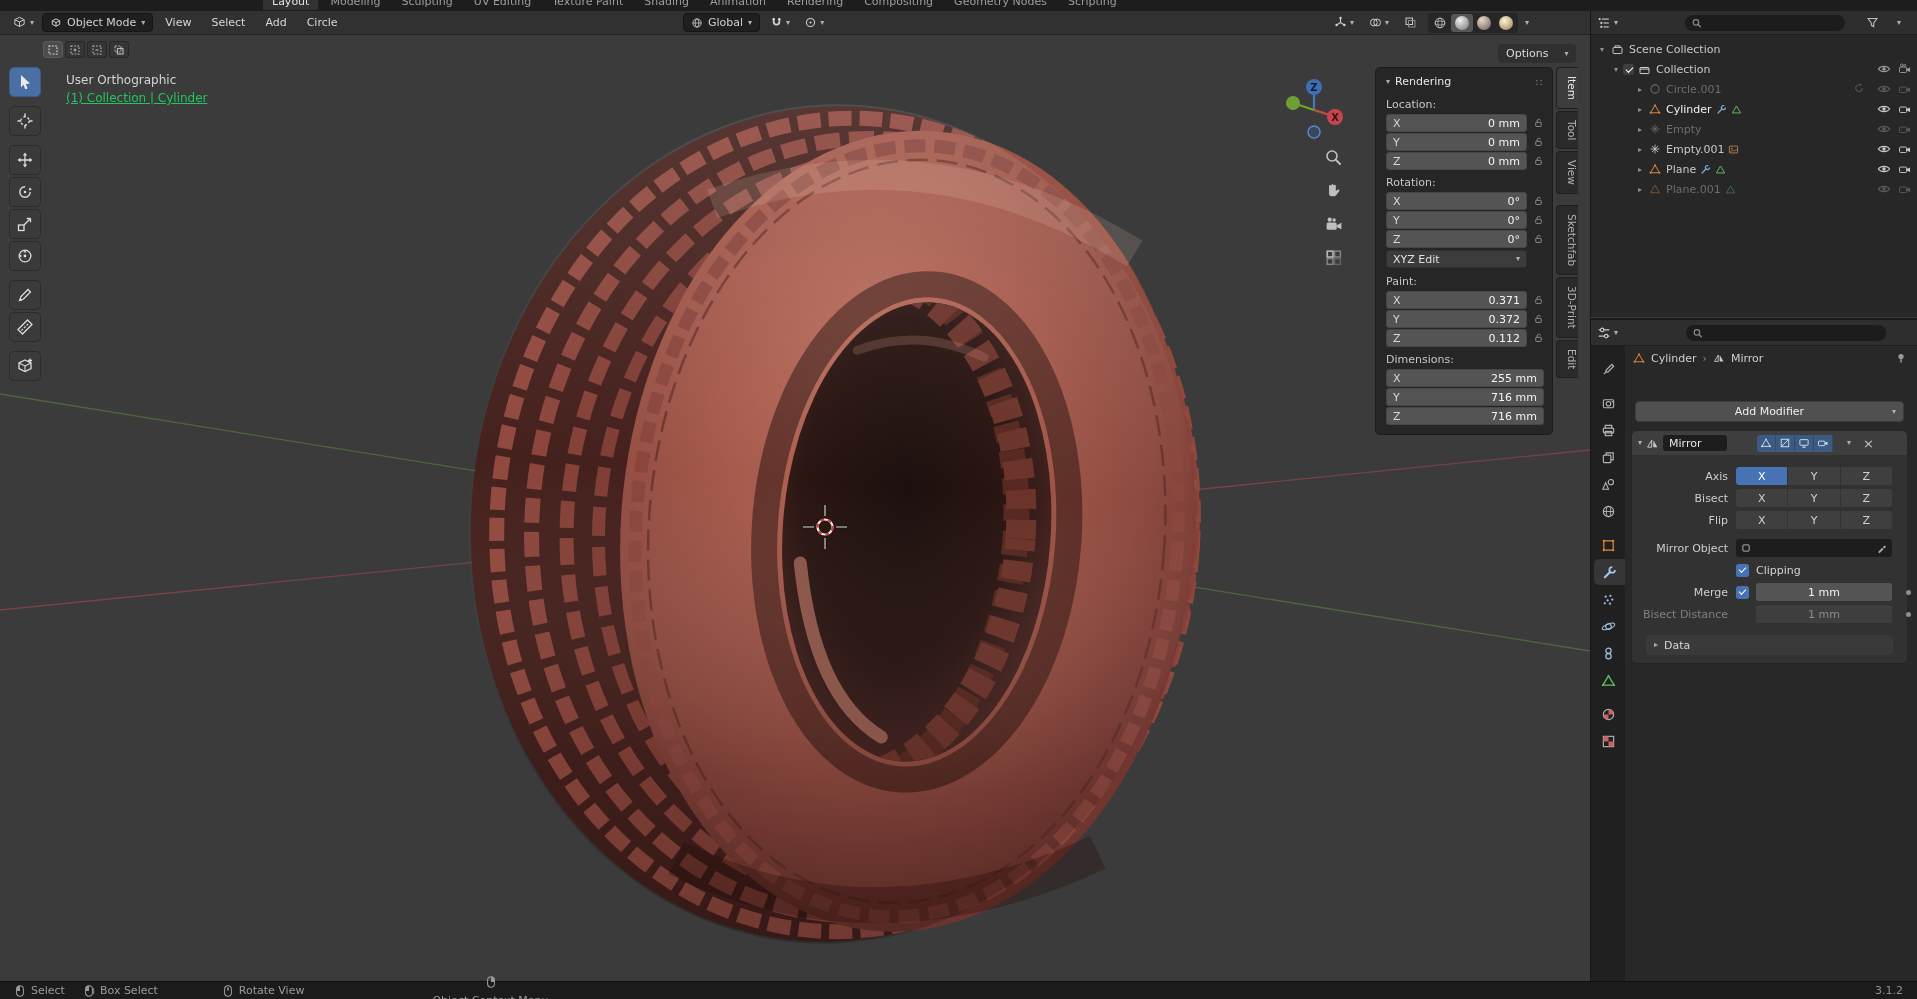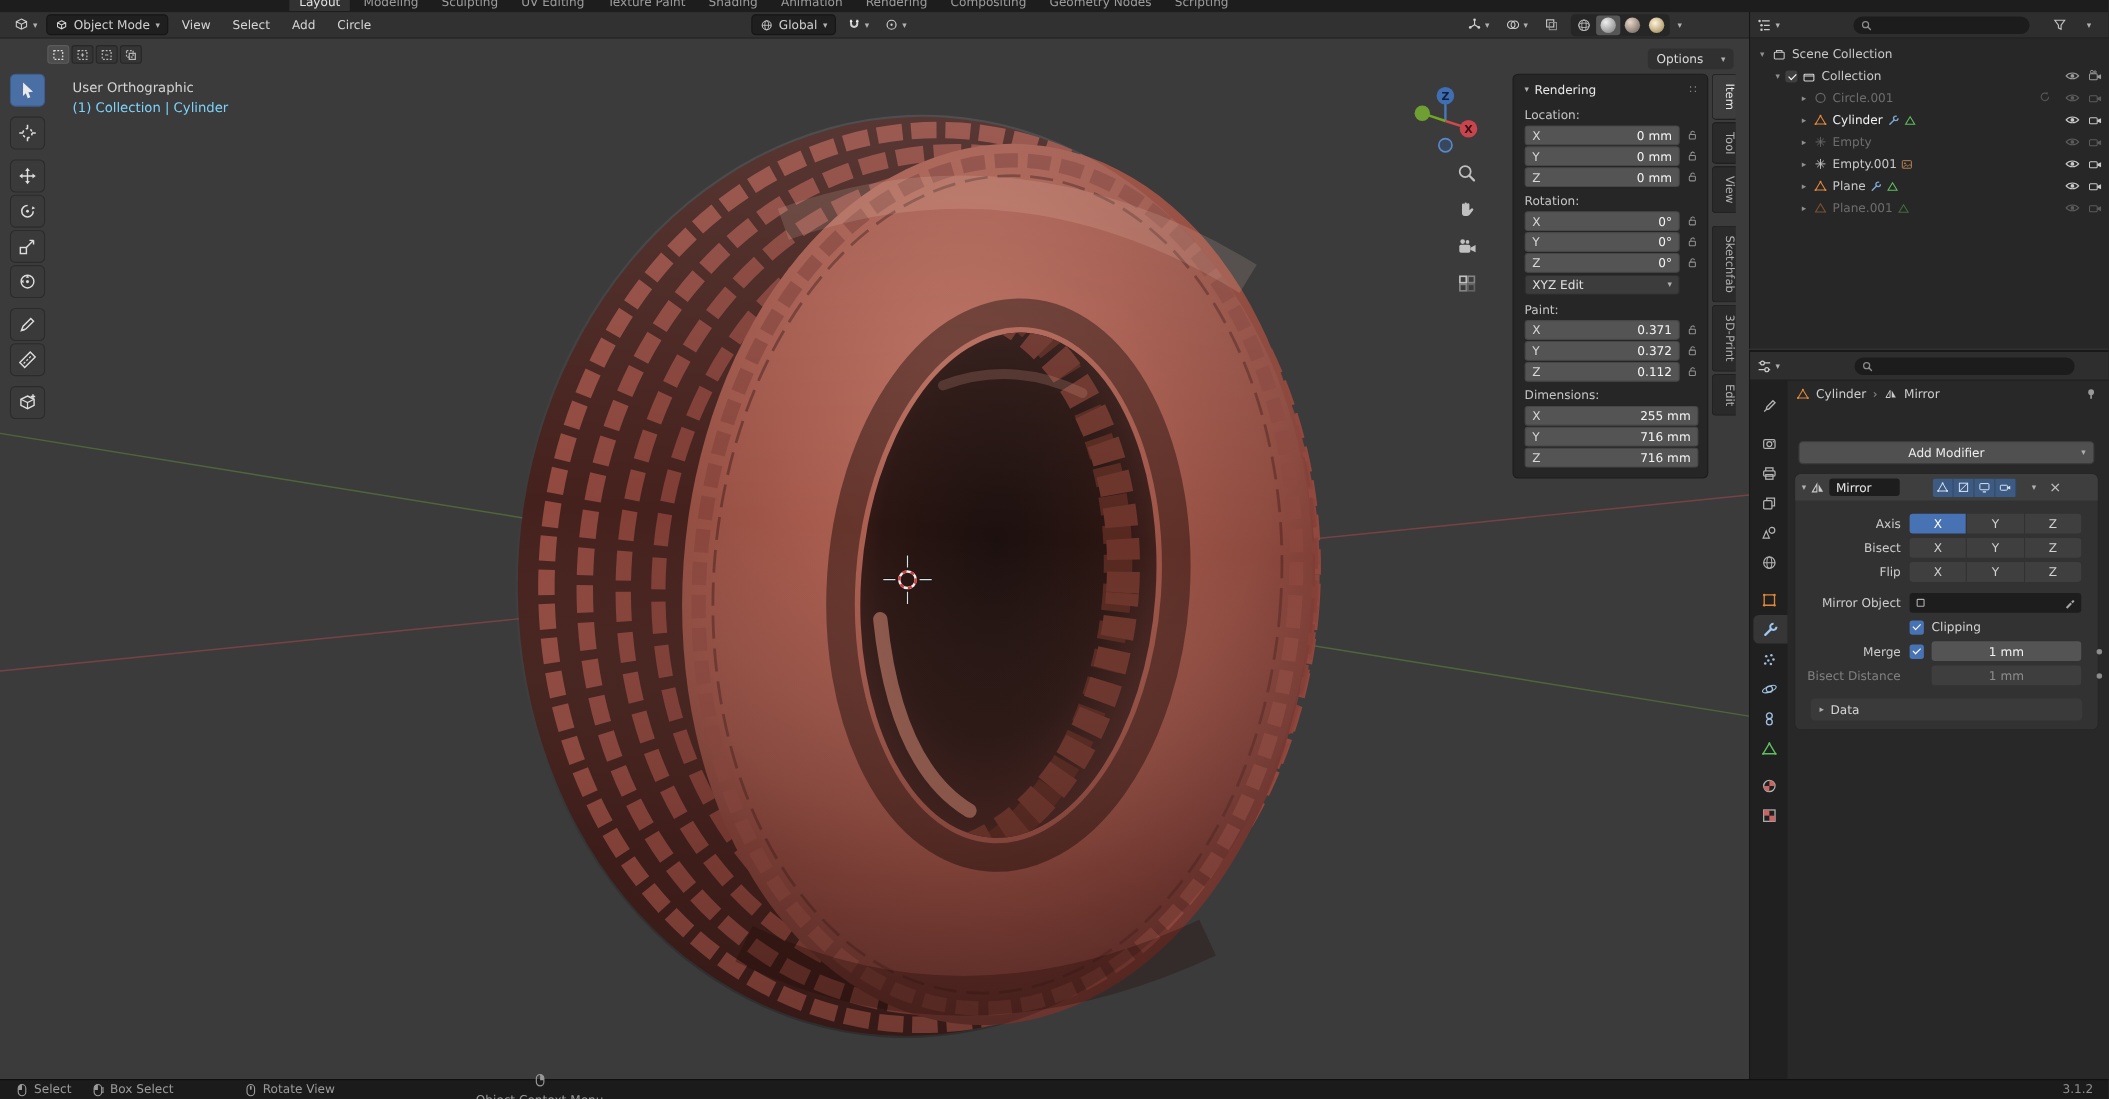--- a/index.html
+++ b/index.html
@@ -17,21 +17,21 @@
 .hbtn{display:flex;align-items:center;gap:3px;padding:2px 4px;border-radius:3px;color:#cfcfcf;}
 .ddark{background:#1f1f1f;border:1px solid #161616;padding:2px 7px;border-radius:4px;display:flex;align-items:center;gap:5px;}
 .menu{padding:3px 8px;color:#d6d6d6;border-radius:3px;}
 .chev{font-size:8px;color:#b0b0b0;line-height:1;}
 .sph{width:14px;height:14px;border-radius:50%;}
 .sph-slot{width:22px;height:18px;display:flex;align-items:center;justify-content:center;border-radius:3px;}
 .sph-slot.active{background:#565656;}
 
 .vp{position:absolute;left:0;top:35px;width:1590px;height:946px;background:#3b3b3b;overflow:hidden;}
 .vp-info{position:absolute;left:66px;top:36px;line-height:18px;color:#d4d4d4;font-size:12px;pointer-events:none;}
-.vp-info .sub{color:#7dd3fc;}
+.vp-info .sub{color:#22c55e;text-decoration:underline;}
 .tool-opts{position:absolute;left:43px;top:6px;display:flex;gap:2px;}
 .topt{width:20px;height:17px;background:#353535;border:1px solid #272727;border-radius:3px;display:flex;align-items:center;justify-content:center;}
 .topt.active{background:#4d4d4d;border-color:#5c5c5c;}
 .toolbar{position:absolute;left:9px;top:32px;display:flex;flex-direction:column;gap:2px;}
 .tbtn{width:32px;height:30px;background:#3a3a3a;border:1px solid #2b2b2b;border-radius:5px;display:flex;align-items:center;justify-content:center;}
 .tbtn.active{background:#4a6fa5;border-color:#55master;border-color:#3c5c8c;}
 .tbtn.gap{margin-top:7px;}
 .options-pill{position:absolute;left:1498px;top:9px;display:flex;align-items:center;gap:16px;padding:3px 8px;background:rgba(40,40,40,.55);border-radius:4px;color:#dadada;}
 .navicons{position:absolute;left:1322px;top:112px;display:flex;flex-direction:column;gap:11px;align-items:center;}
 .navicons .ni{width:22px;height:22px;display:flex;align-items:center;justify-content:center;border-radius:11px;}

